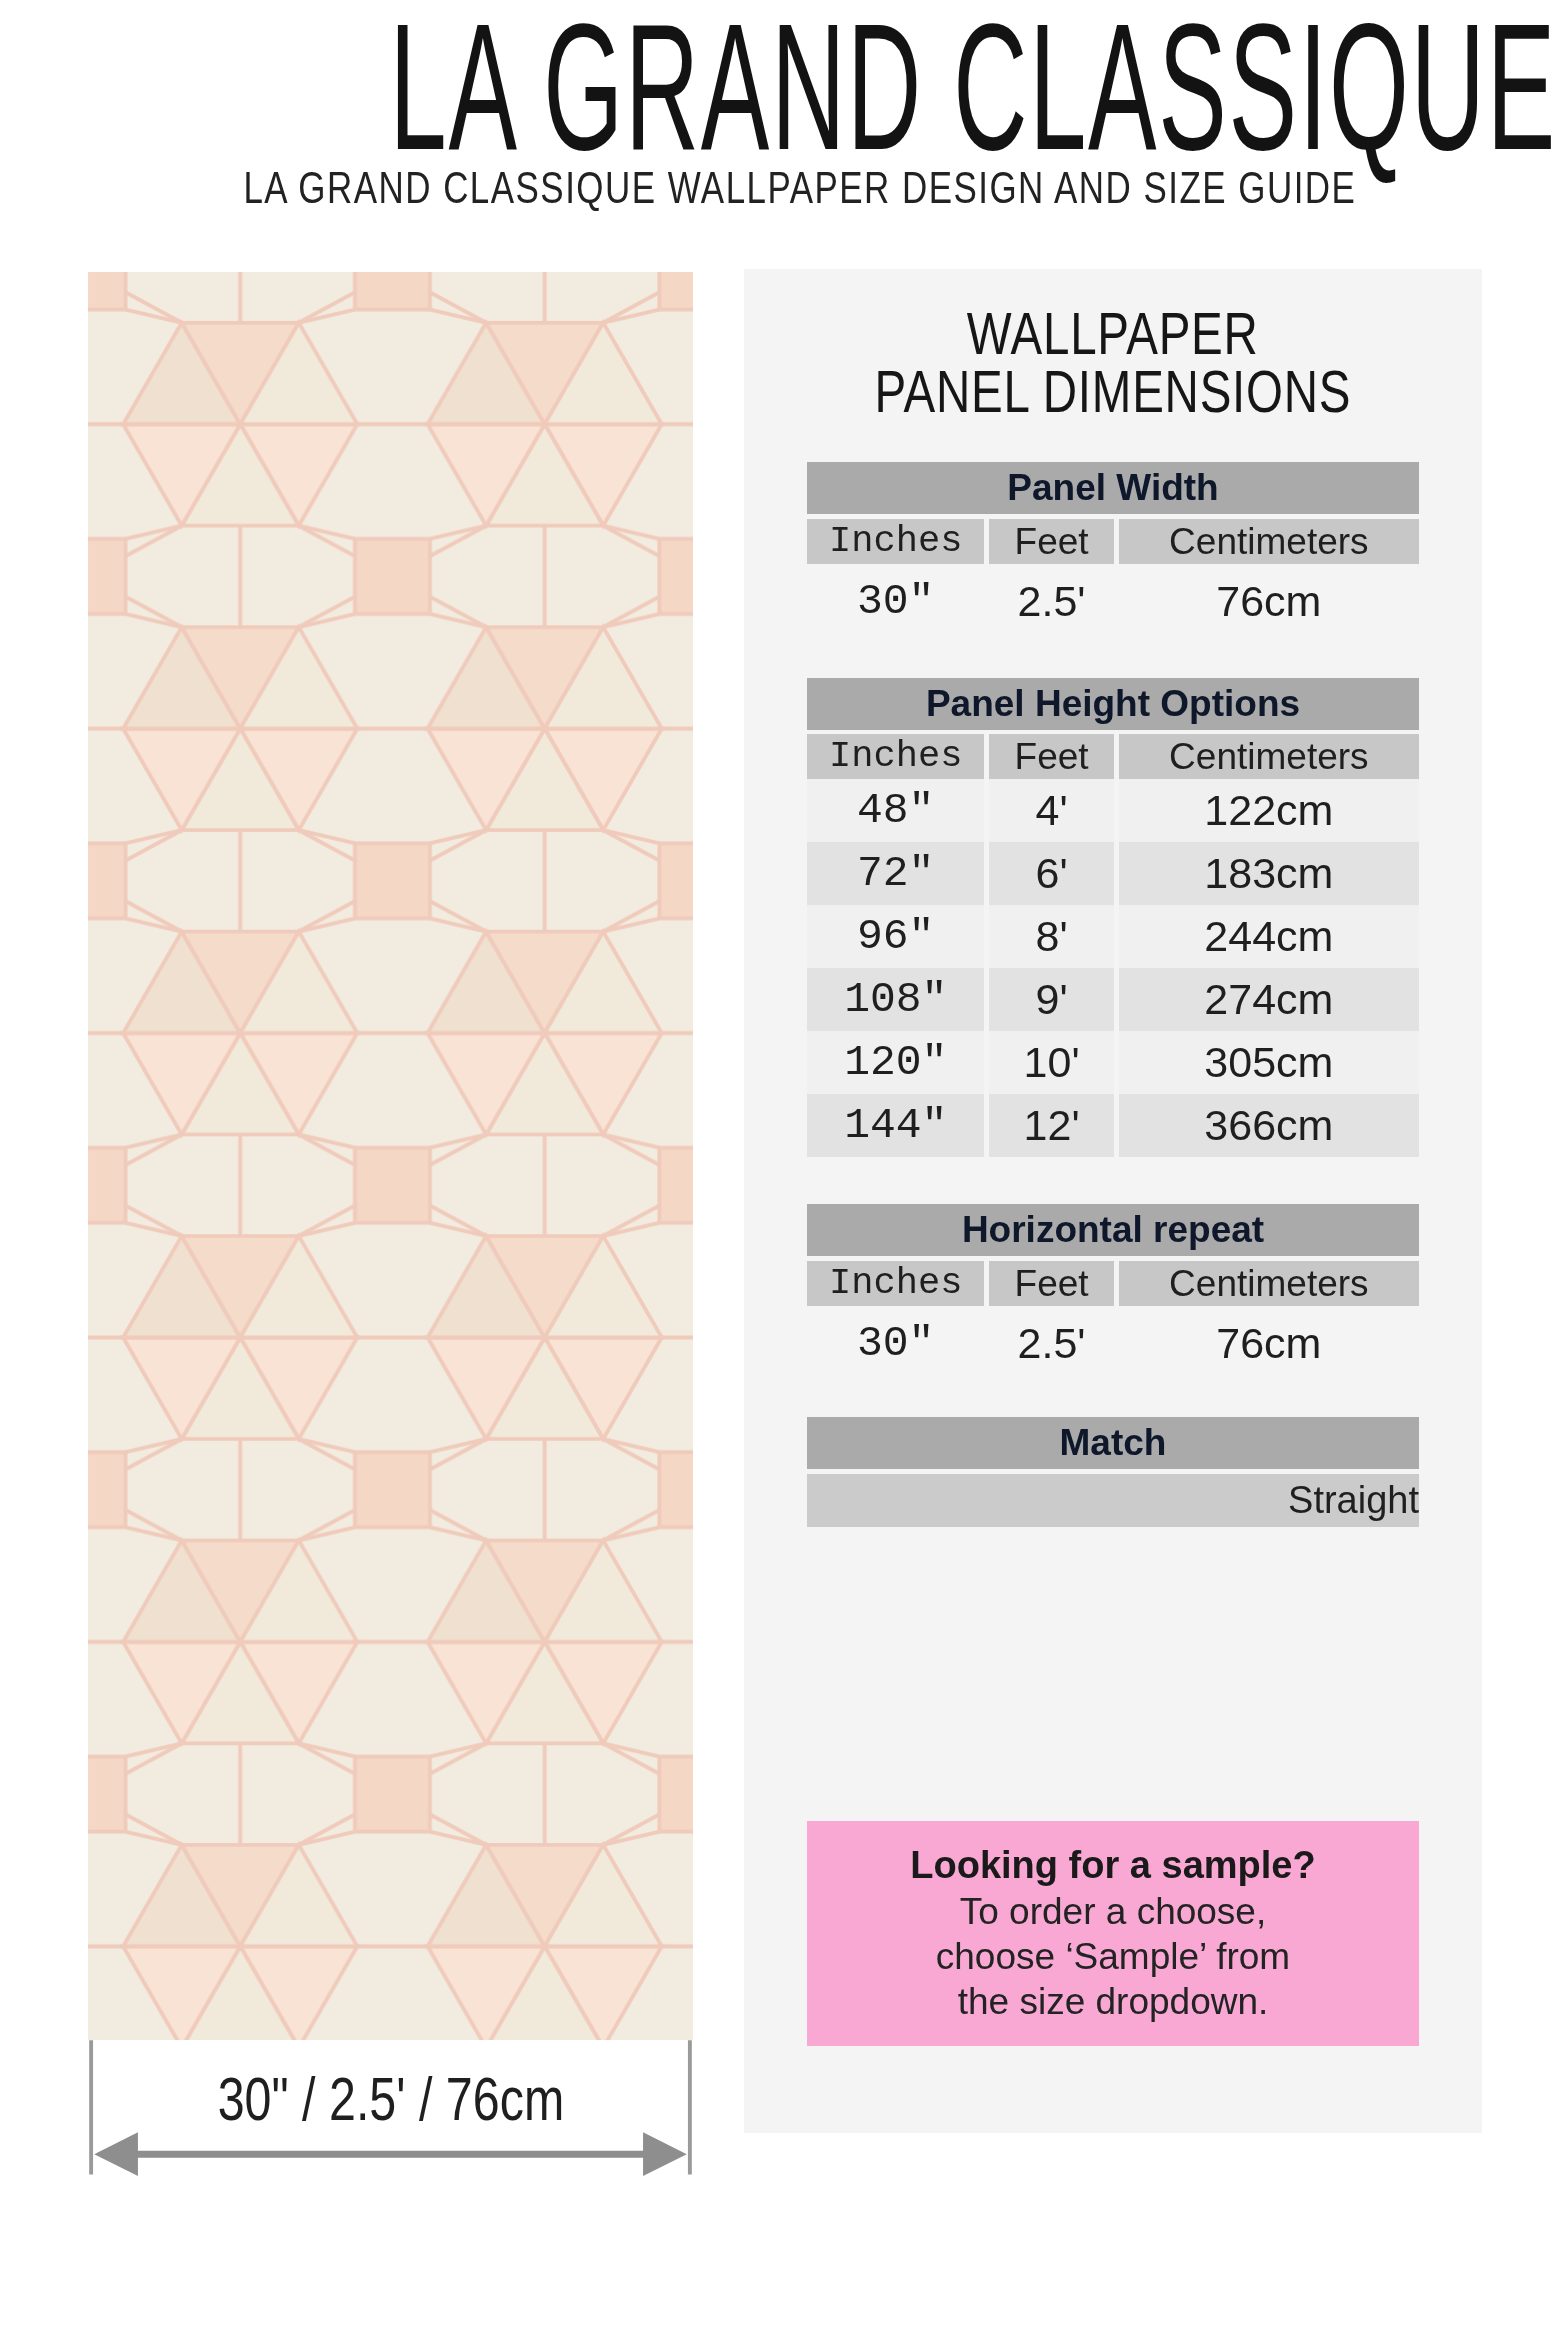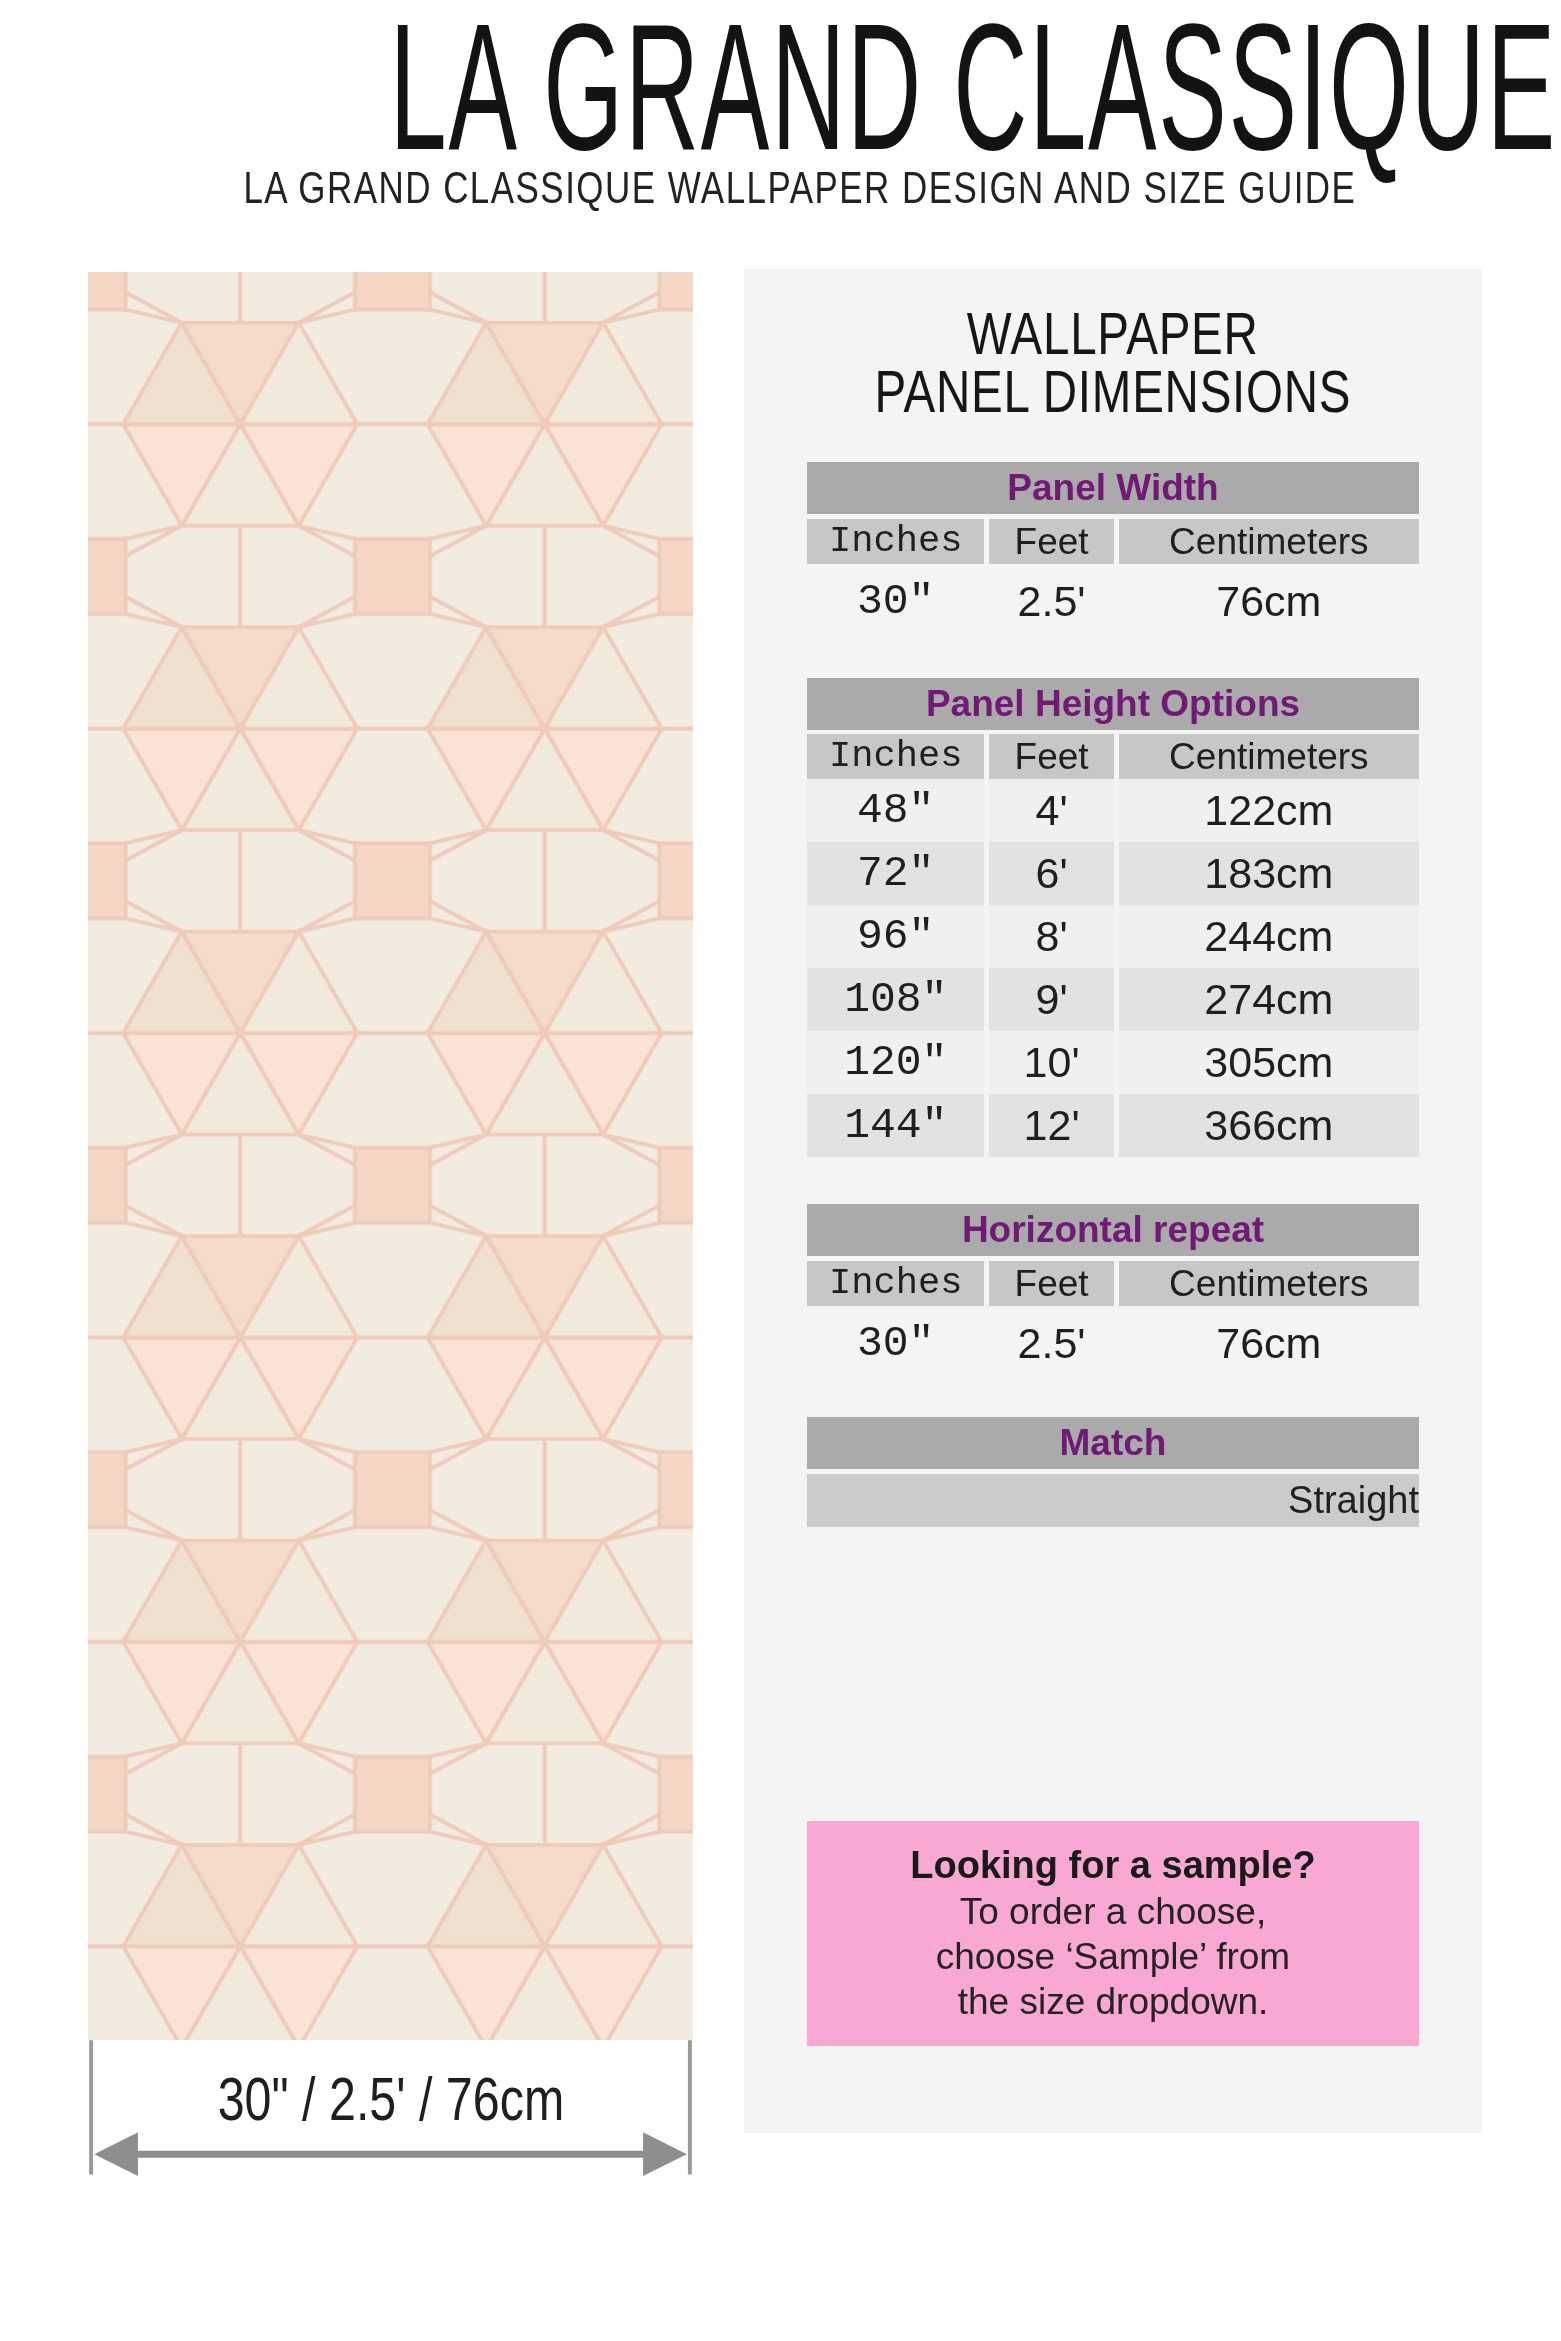--- a/index.html
+++ b/index.html
@@ -43,21 +43,21 @@
   }
   .panel-heading{padding-top:36px;text-align:center;}
   .panel-heading .line{height:58px;line-height:58px;white-space:nowrap;}
   .panel-heading .t{
     display:inline-block;font-size:50px;font-weight:300;letter-spacing:0.8px;
     transform:scale(0.95,1.18);transform-origin:center center;color:#161616;
   }
 
   .bar{
     background:#aaaaaa;height:52px;line-height:52px;text-align:center;
-    font-size:37px;font-weight:bold;color:#701a75;margin-bottom:4.7px;
+    font-size:37px;font-weight:bold;color:#0f172a;margin-bottom:4.7px;
   }
   .cols{display:flex;gap:4.7px;}
   .cols .cell{
     background:#c7c7c7;height:45px;line-height:45px;text-align:center;
     font-size:37px;font-weight:300;
   }
   .vrow{display:flex;gap:4.7px;}
   .vrow .cell{
     height:75px;line-height:75px;text-align:center;font-size:43px;font-weight:300;
   }

